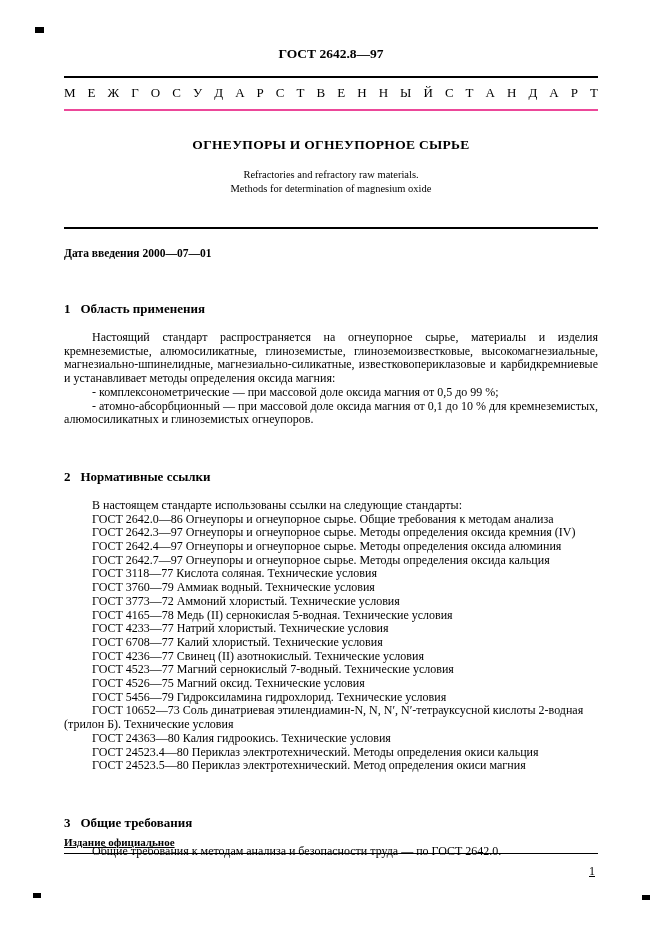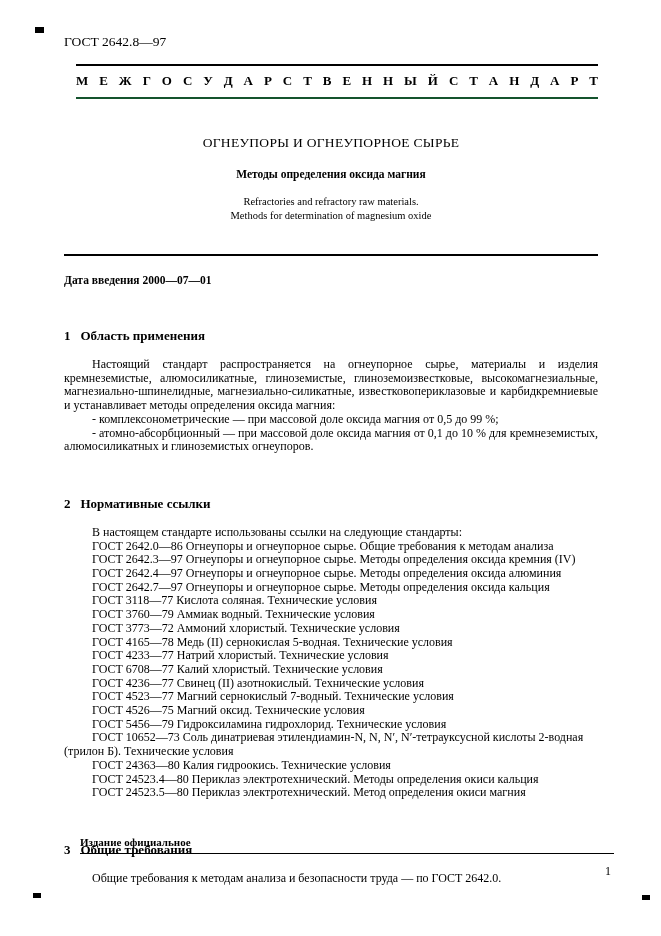--- a/index.html
+++ b/index.html
@@ -15,42 +15,41 @@
   .mark-tl { left: 35px; top: 27px; width: 9px; height: 6px; }
   .mark-bl { left: 33px; top: 893px; width: 8px; height: 5px; }
   .mark-br { left: 642px; top: 895px; width: 8px; height: 5px; }
 
   .page {
     position: absolute;
     left: 64px; top: 0;
     width: 534px;
   }
   .doc-number {
-    margin-top: 34px;
-    text-align: left;
-    font-weight: normal;
+    margin-top: 46px;
+    text-align: center;
+    font-weight: bold;
     font-size: 13.5px;
   }
   .banner {
     margin-top: 14px;
     border-top: 2px solid #000;
-    border-bottom: 2px solid #14532d;
+    border-bottom: 2px solid #ec4899;
     padding: 7px 0 8px;
-    font-weight: bold;
+    font-weight: normal;
     font-size: 13px;
     text-align: justify;
     text-align-last: justify;
     -moz-text-align-last: justify;
     white-space: nowrap;
-    margin-left: 12px;
   }
   .title-ru {
-    margin-top: 36px;
+    margin-top: 26px;
     text-align: center;
-    font-weight: normal;
+    font-weight: bold;
     font-size: 13.5px;
     letter-spacing: 0.3px;
   }
   .subtitle-ru {
     margin-top: 17px;
     text-align: center;
     font-weight: bold;
     font-size: 11.5px;
   }
   .title-en {
@@ -86,22 +85,23 @@
   p.para.first { margin-top: 14px; }
   p.ref {
     margin: 0;
     font-size: 12px;
     line-height: 13.7px;
     text-align: left;
     text-indent: 28px;
   }
   .footer {
     position: absolute;
-    left: 80px; top: 836px;
+    left: 64px; top: 836px;
     width: 534px;
+    text-decoration: underline;
   }
   .official-edition {
     font-weight: bold;
     font-size: 11px;
     padding-bottom: 5px;
     border-bottom: 1.5px solid #000;
   }
   .page-number {
     margin-top: 10px;
     text-align: right;
@@ -116,21 +116,20 @@
 <div class="crop-mark mark-bl"></div>
 <div class="crop-mark mark-br"></div>
 
 <div class="page">
 
   <div class="doc-number">ГОСТ 2642.8—97</div>
 
   <div class="banner">М Е Ж Г О С У Д А Р С Т В Е Н Н Ы Й С Т А Н Д А Р Т</div>
 
   <div class="title-ru">ОГНЕУПОРЫ И ОГНЕУПОРНОЕ СЫРЬЕ</div>
-  <div class="subtitle-ru">Методы определения оксида магния</div>
 
   <div class="title-en">
     <div>Refractories and refractory raw materials.</div>
     <div>Methods for determination of magnesium oxide</div>
   </div>
 
   <hr class="thick-rule">
 
   <div class="effective-date">Дата введения 2000—07—01</div>
 

